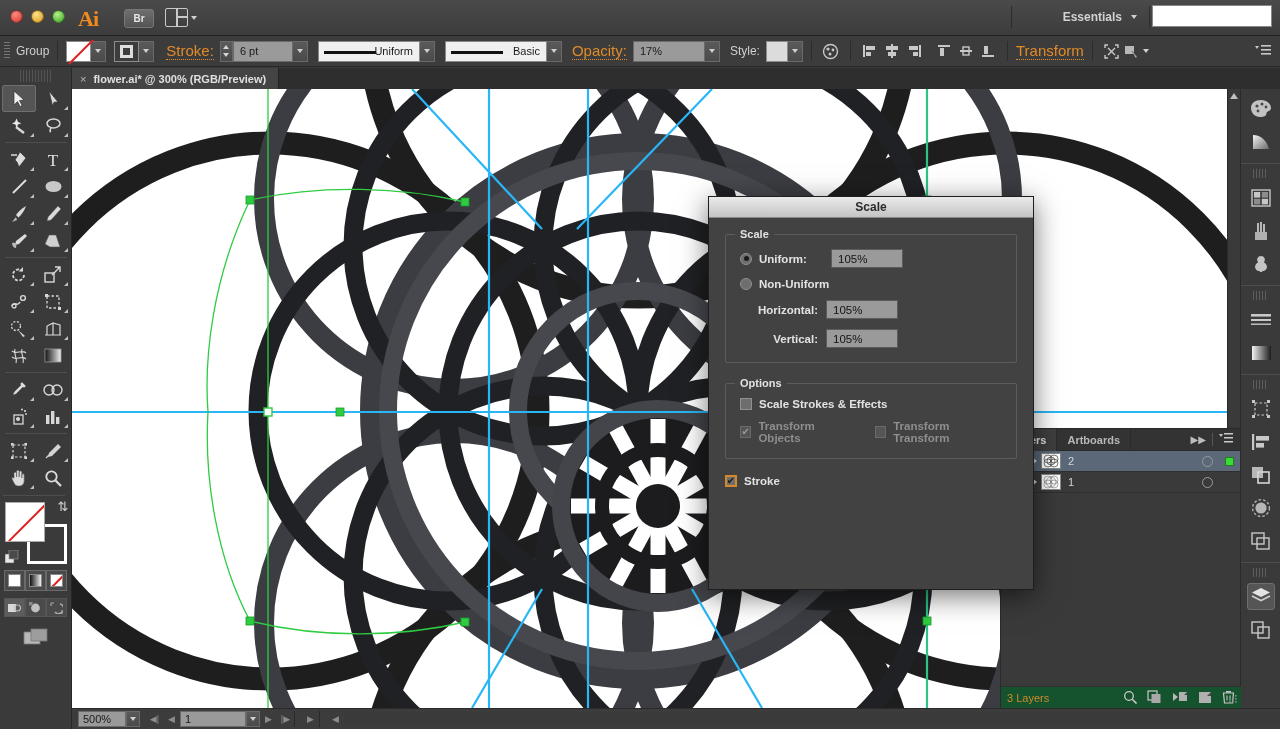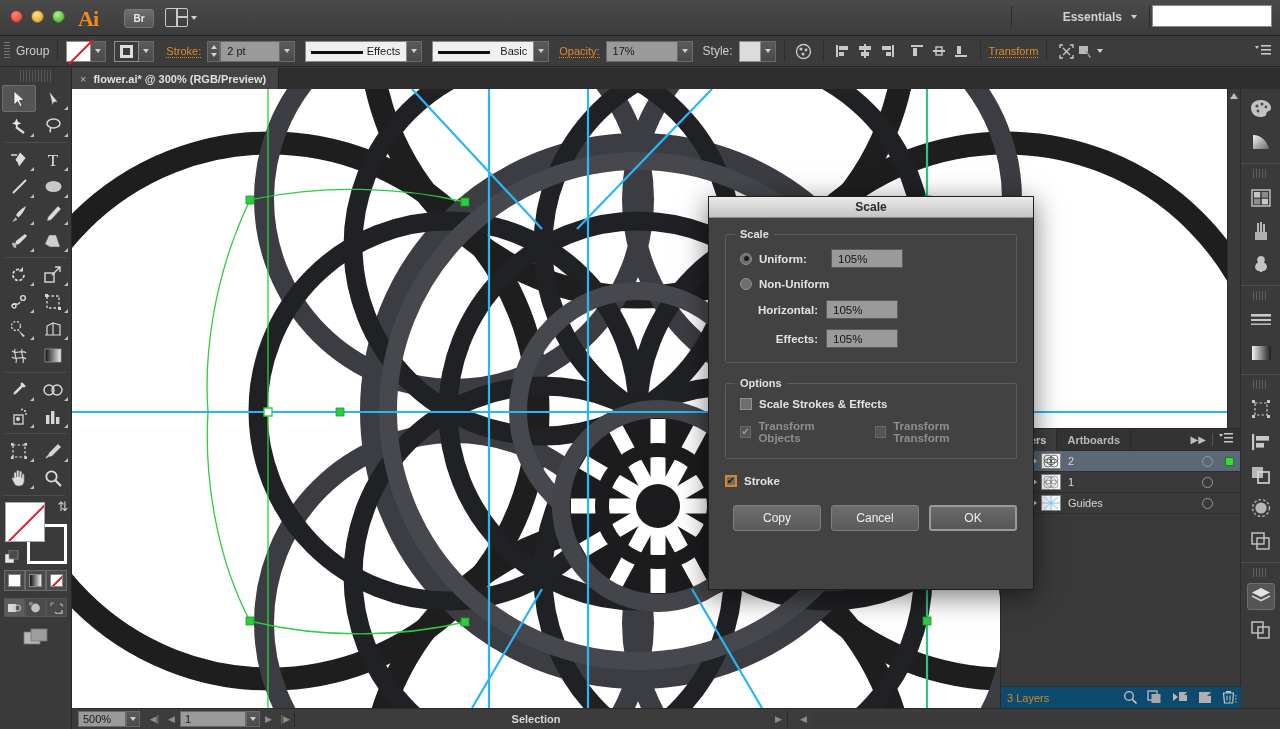--- a/index.html
+++ b/index.html
@@ -47,21 +47,21 @@
   .swatch-none:after{content:"";position:absolute;left:-3px;top:9px;width:34px;height:2px;
     background:#e02020;transform:rotate(-45deg);transform-origin:center;}
   .stroke-box{width:25px;height:21px;border:1px solid #8c8c8c;background:#3c3c3c;
     display:flex;align-items:center;justify-content:center;}
   .stroke-box i{display:block;width:13px;height:13px;border:3px solid #ddd;background:#3c3c3c;}
   .dd-btn{width:15px;height:21px;background:linear-gradient(#5a5a5a,#4a4a4a);
     border:1px solid #6a6a6a;border-left:none;display:flex;align-items:center;justify-content:center;}
   .caret{width:0;height:0;border-left:4px solid transparent;border-right:4px solid transparent;
     border-top:5px solid #cfcfcf;}
   .caret-sm{border-left:3px solid transparent;border-right:3px solid transparent;border-top:4px solid #cfcfcf;}
-  .lnk{font-size:11px;color:#e08a28;border-bottom:1px dotted #e08a28;cursor:pointer;}
+  .lnk{font-size:15px;color:#e08a28;border-bottom:1px dotted #e08a28;cursor:pointer;}
   .spin{width:13px;height:21px;background:linear-gradient(#5a5a5a,#4a4a4a);border:1px solid #6a6a6a;
     display:flex;flex-direction:column;align-items:center;justify-content:space-around;padding:2px 0;}
   .sp-up{width:0;height:0;border-left:3px solid transparent;border-right:3px solid transparent;border-bottom:4px solid #d5d5d5;}
   .sp-dn{width:0;height:0;border-left:3px solid transparent;border-right:3px solid transparent;border-top:4px solid #d5d5d5;}
   .fld{height:21px;background:#9a9a9a;border:1px solid #6a6a6a;color:#1a1a1a;font-size:11px;
     display:flex;align-items:center;padding:0 6px;}
   .whitefld{height:21px;background:#f0f0f0;border:1px solid #888;color:#1a1a1a;font-size:11px;
     display:flex;align-items:center;justify-content:flex-end;padding:0 6px;gap:5px;position:relative;}
   .brushline{width:60px;height:3px;background:#111;}
   .icobtn{width:22px;height:22px;display:flex;align-items:center;justify-content:center;}
@@ -132,21 +132,21 @@
   .lrow.on{background:#5a6878;}
   .lvis{width:22px;height:21px;display:flex;align-items:center;justify-content:center;}
   .lcolor{width:4px;height:21px;}
   .ldisc{width:14px;display:flex;align-items:center;justify-content:center;}
   .lthumb{width:20px;height:16px;border:1px solid #888;background:#fff;margin-right:7px;overflow:hidden;}
   .lrow .lname{flex:1;}
   .ltarget{width:22px;display:flex;align-items:center;justify-content:center;}
   .lsel{width:22px;display:flex;align-items:center;justify-content:center;}
   .tcircle{width:11px;height:11px;border-radius:50%;border:1px solid #9a9a9a;}
   .selsq{width:9px;height:9px;background:#35dd35;border:1px solid #207a20;}
-  .pfooter{position:absolute;left:0;bottom:0;width:240px;height:22px;background:#0c4a6e;
+  .pfooter{position:absolute;left:0;bottom:0;width:240px;height:22px;background:#14532d;
     border-top:1px solid #2f2f2f;display:flex;align-items:center;padding:0 6px;}
   .pf-label{font-size:11px;color:#d08a2a;}
   .pf-icons{margin-left:auto;display:flex;gap:10px;align-items:center;}
 
   
   .dlg{position:absolute;left:708px;top:196px;width:326px;height:394px;background:#424242;
     border:1px solid #1e1e1e;box-shadow:0 6px 26px rgba(0,0,0,.55);}
   .dlg-title{height:21px;background:linear-gradient(#eaeaea,#c4c4c4);border-bottom:1px solid #8a8a8a;
     display:flex;align-items:center;justify-content:center;font-size:12px;font-weight:bold;color:#2a2a2a;}
   .dlg-body{padding:16px;}
@@ -219,29 +219,29 @@
         </div>
     </div>
 
     <div style="width:12px"></div>
     <span class="lnk">Stroke:</span>
     <div style="width:6px"></div>
     <div class="spin">
       <i class="sp-up"></i>
         <i class="sp-dn"></i>
     </div>
-    <div class="fld" style="width:60px">2 pt</div>
+    <div class="fld" style="width:60px">6 pt</div>
     <div class="dd-btn">
         <i class="caret caret-sm"></i>
       </div>
 
     <div style="width:10px"></div>
     <div class="whitefld" style="width:102px">
       <div class="brushline" style="position:absolute;left:5px;top:9px;width:52px;"></div>
-      <span>Effects</span>
+      <span>Uniform</span>
     </div>
     <div class="dd-btn">
         <i class="caret caret-sm"></i>
       </div>
 
     <div style="width:10px"></div>
     <div class="whitefld" style="width:102px">
       <div class="brushline" style="position:absolute;left:5px;top:9px;width:52px;"></div>
       <span>Basic</span>
     </div>
@@ -718,21 +718,20 @@
     <div style="width:6px"></div>
     <div class="nav-arrow">◀|</div>
     <div class="nav-arrow">◀</div>
     <div class="sb-fld" style="width:66px">1</div>
     <div class="sb-dd">
         <i class="caret caret-sm"></i>
       </div>
     <div class="nav-arrow">▶</div>
     <div class="nav-arrow">|▶</div>
     <div style="width:8px;height:16px;border-left:1px solid #2a2a2a"></div>
-    <div class="sb-status">Selection</div>
     <div class="nav-arrow">▶</div>
     <div style="width:8px;height:16px;border-left:1px solid #2a2a2a"></div>
     <div class="nav-arrow">◀</div>
     <div style="flex:1;height:12px;background:#3a3a3a"></div>
   </div>
 
   <div class="dockicons">
     <div class="dgroup">
       <div class="dico">
         <svg width="22" height="19" viewBox="0 0 22 19">
@@ -936,44 +935,20 @@
               </g>
             </svg>
         </div>
         <div class="lname">1</div>
         <div class="ltarget">
             <div class="tcircle"></div>
           </div>
         <div class="lsel"></div>
       </div>
 
-      <div class="lrow">
-        <div class="lvis">
-          <svg width="14" height="10" viewBox="0 0 14 10">
-              <path d="M7 1c4 0 6.5 4 6.5 4S11 9 7 9 .5 5 .5 5 3 1 7 1z" fill="none" stroke="#d2d2d2" stroke-width="1.1"></path>
-              <circle cx="7" cy="5" r="1.9" fill="#d2d2d2"></circle>
-            </svg>
-        </div>
-        <div class="lcolor" style="background:#29b6f6"></div>
-        <div class="ldisc">
-          <div style="width:0;height:0;border-top:4px solid transparent;border-bottom:4px solid transparent;border-left:5px solid #cfcfcf"></div>
-        </div>
-        <div class="lthumb">
-          <svg width="18" height="14" viewBox="0 0 18 14">
-              <g stroke="#7ec8ef" stroke-width=".9">
-                <path d="M0 7h18M9 0v14M2 1l14 12M16 1L2 13"></path>
-              </g>
-            </svg>
-        </div>
-        <div class="lname">Guides</div>
-        <div class="ltarget">
-            <div class="tcircle"></div>
-          </div>
-        <div class="lsel"></div>
-      </div>
     </div>
 
     <div class="pfooter">
       <span class="pf-label">3 Layers</span>
       <div class="pf-icons">
         <span>
           <svg width="14" height="14" viewBox="0 0 14 14">
               <circle cx="6" cy="6" r="4.3" fill="none" stroke="#c8c8c8" stroke-width="1.3"></circle>
               <path d="M9.2 9.2L13.5 13.5" stroke="#c8c8c8" stroke-width="1.6"></path>
             </svg>
@@ -1040,21 +1015,21 @@
           <div class="radio"></div>
           <span class="dlabel">Non-Uniform</span>
         </div>
 
         <div class="drow">
           <span class="rlabel">Horizontal:</span>
           <div class="dinput">105%</div>
         </div>
 
         <div class="drow">
-          <span class="rlabel">Effects:</span>
+          <span class="rlabel">Vertical:</span>
           <div class="dinput">105%</div>
         </div>
       </div>
 
       <div class="fieldset" style="margin-top:20px">
         <span class="legend">Options</span>
 
         <div class="drow">
           <div class="chk"></div>
           <span class="dlabel">Scale Strokes &amp; Effects</span>
@@ -1071,21 +1046,16 @@
         </div>
       </div>
 
       <div class="drow" style="margin-top:16px">
         <div class="chk hl">
           <span>✔</span>
         </div>
         <span class="dlabel">Stroke</span>
       </div>
 
-      <div class="btnrow">
-        <div class="dbtn">Copy</div>
-        <div class="dbtn">Cancel</div>
-        <div class="dbtn def">OK</div>
-      </div>
     </div>
   </div>
 
 </div>
 
 </body></html>

